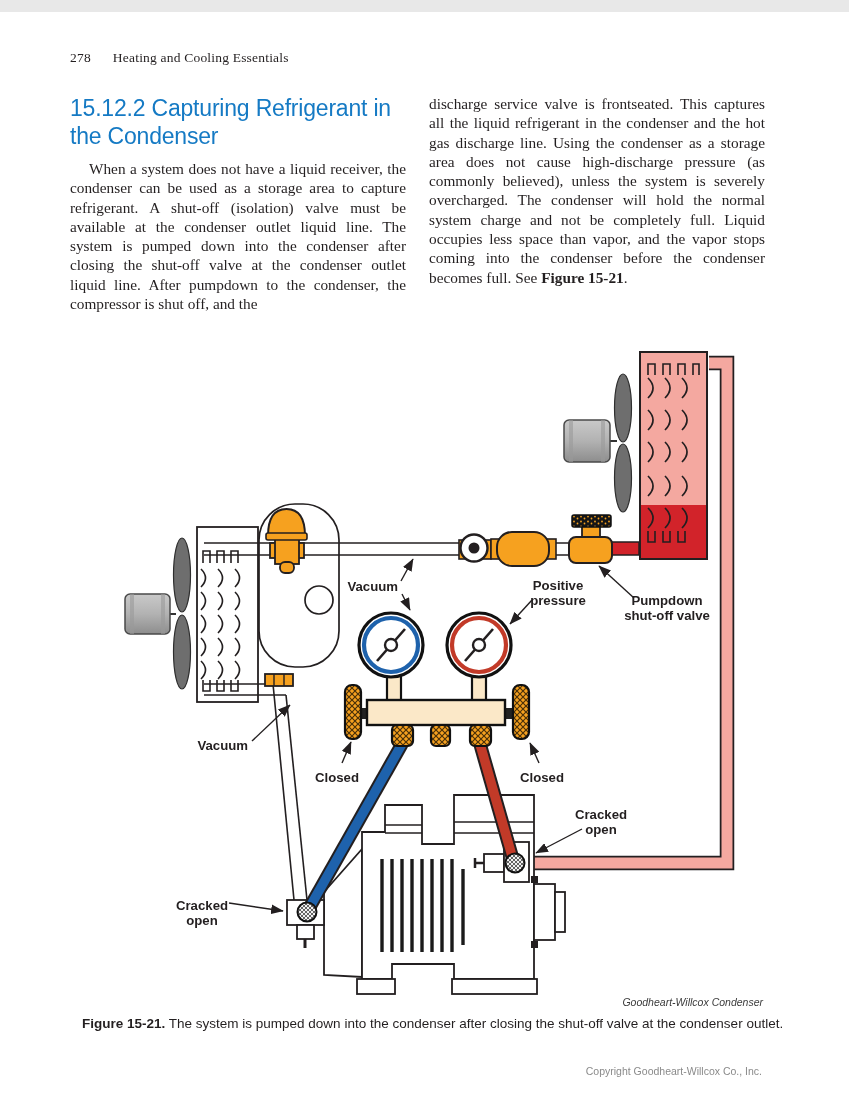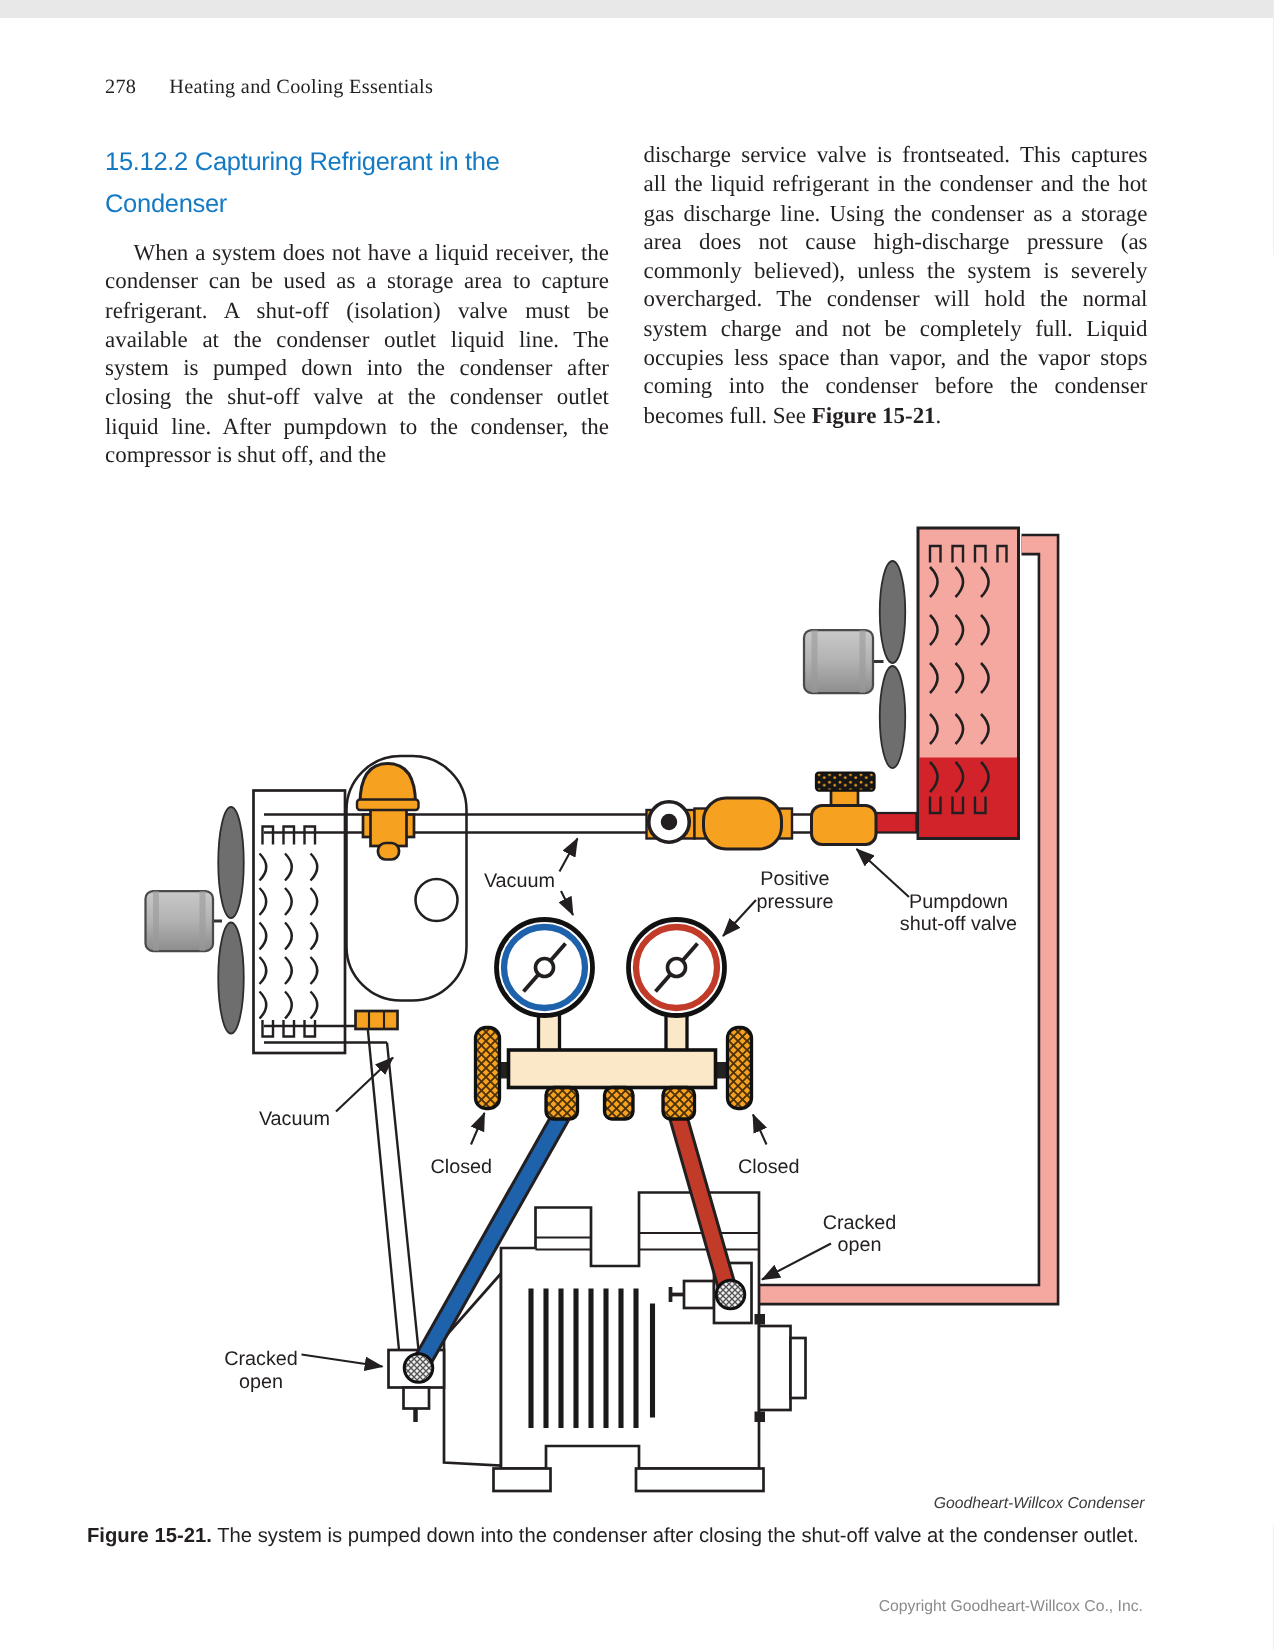--- a/index.html
+++ b/index.html
@@ -11,37 +11,37 @@
   .runhead{
     position:absolute;top:38px;left:70px;font-size:13.5px;letter-spacing:.2px;
   }
   .runhead .pgnum{margin-right:22px;}
   .columns{
     position:absolute;top:82px;left:70px;width:695px;display:flex;gap:23px;
   }
   .col{width:336px;}
   h2.heading{
     margin:0 0 9px 0;font-family:"Liberation Sans", sans-serif;
-    font-size:17px;line-height:28px;font-weight:500;color:#157AC4;
+    font-size:23px;line-height:28px;font-weight:500;color:#157AC4;
     letter-spacing:-0.2px;
   }
   p.body{
     margin:0;font-size:15.3px;line-height:19.3px;text-align:justify;
   }
   p.body.indent{text-indent:19px;}
   .it{}
   .bd{font-weight:bold;}
-  .figure{position:absolute;top:328px;left:54px;width:712px;height:660px;}
+  .figure{position:absolute;top:328px;left:82px;width:712px;height:660px;font-weight:bold;}
   .credit{
     position:absolute;top:984px;right:86px;
     font-family:"Liberation Sans", sans-serif;font-style:italic;
     font-size:10.5px;color:#3b3b3b;
   }
   .caption{
-    position:absolute;top:1003px;left:58px;width:712px;margin:0;
+    position:absolute;top:1003px;left:82px;width:712px;margin:0;
     font-family:"Liberation Sans", sans-serif;font-size:13.5px;line-height:17.5px;
   }
   .copyright{
     position:absolute;top:1053px;right:87px;
     font-family:"Liberation Sans", sans-serif;font-size:10.5px;color:#8a8a8a;text-align:center;
   }
   svg text{
     font-family:"Liberation Sans", sans-serif;font-size:13.2px;fill:#231F20;
   }
 </style>

